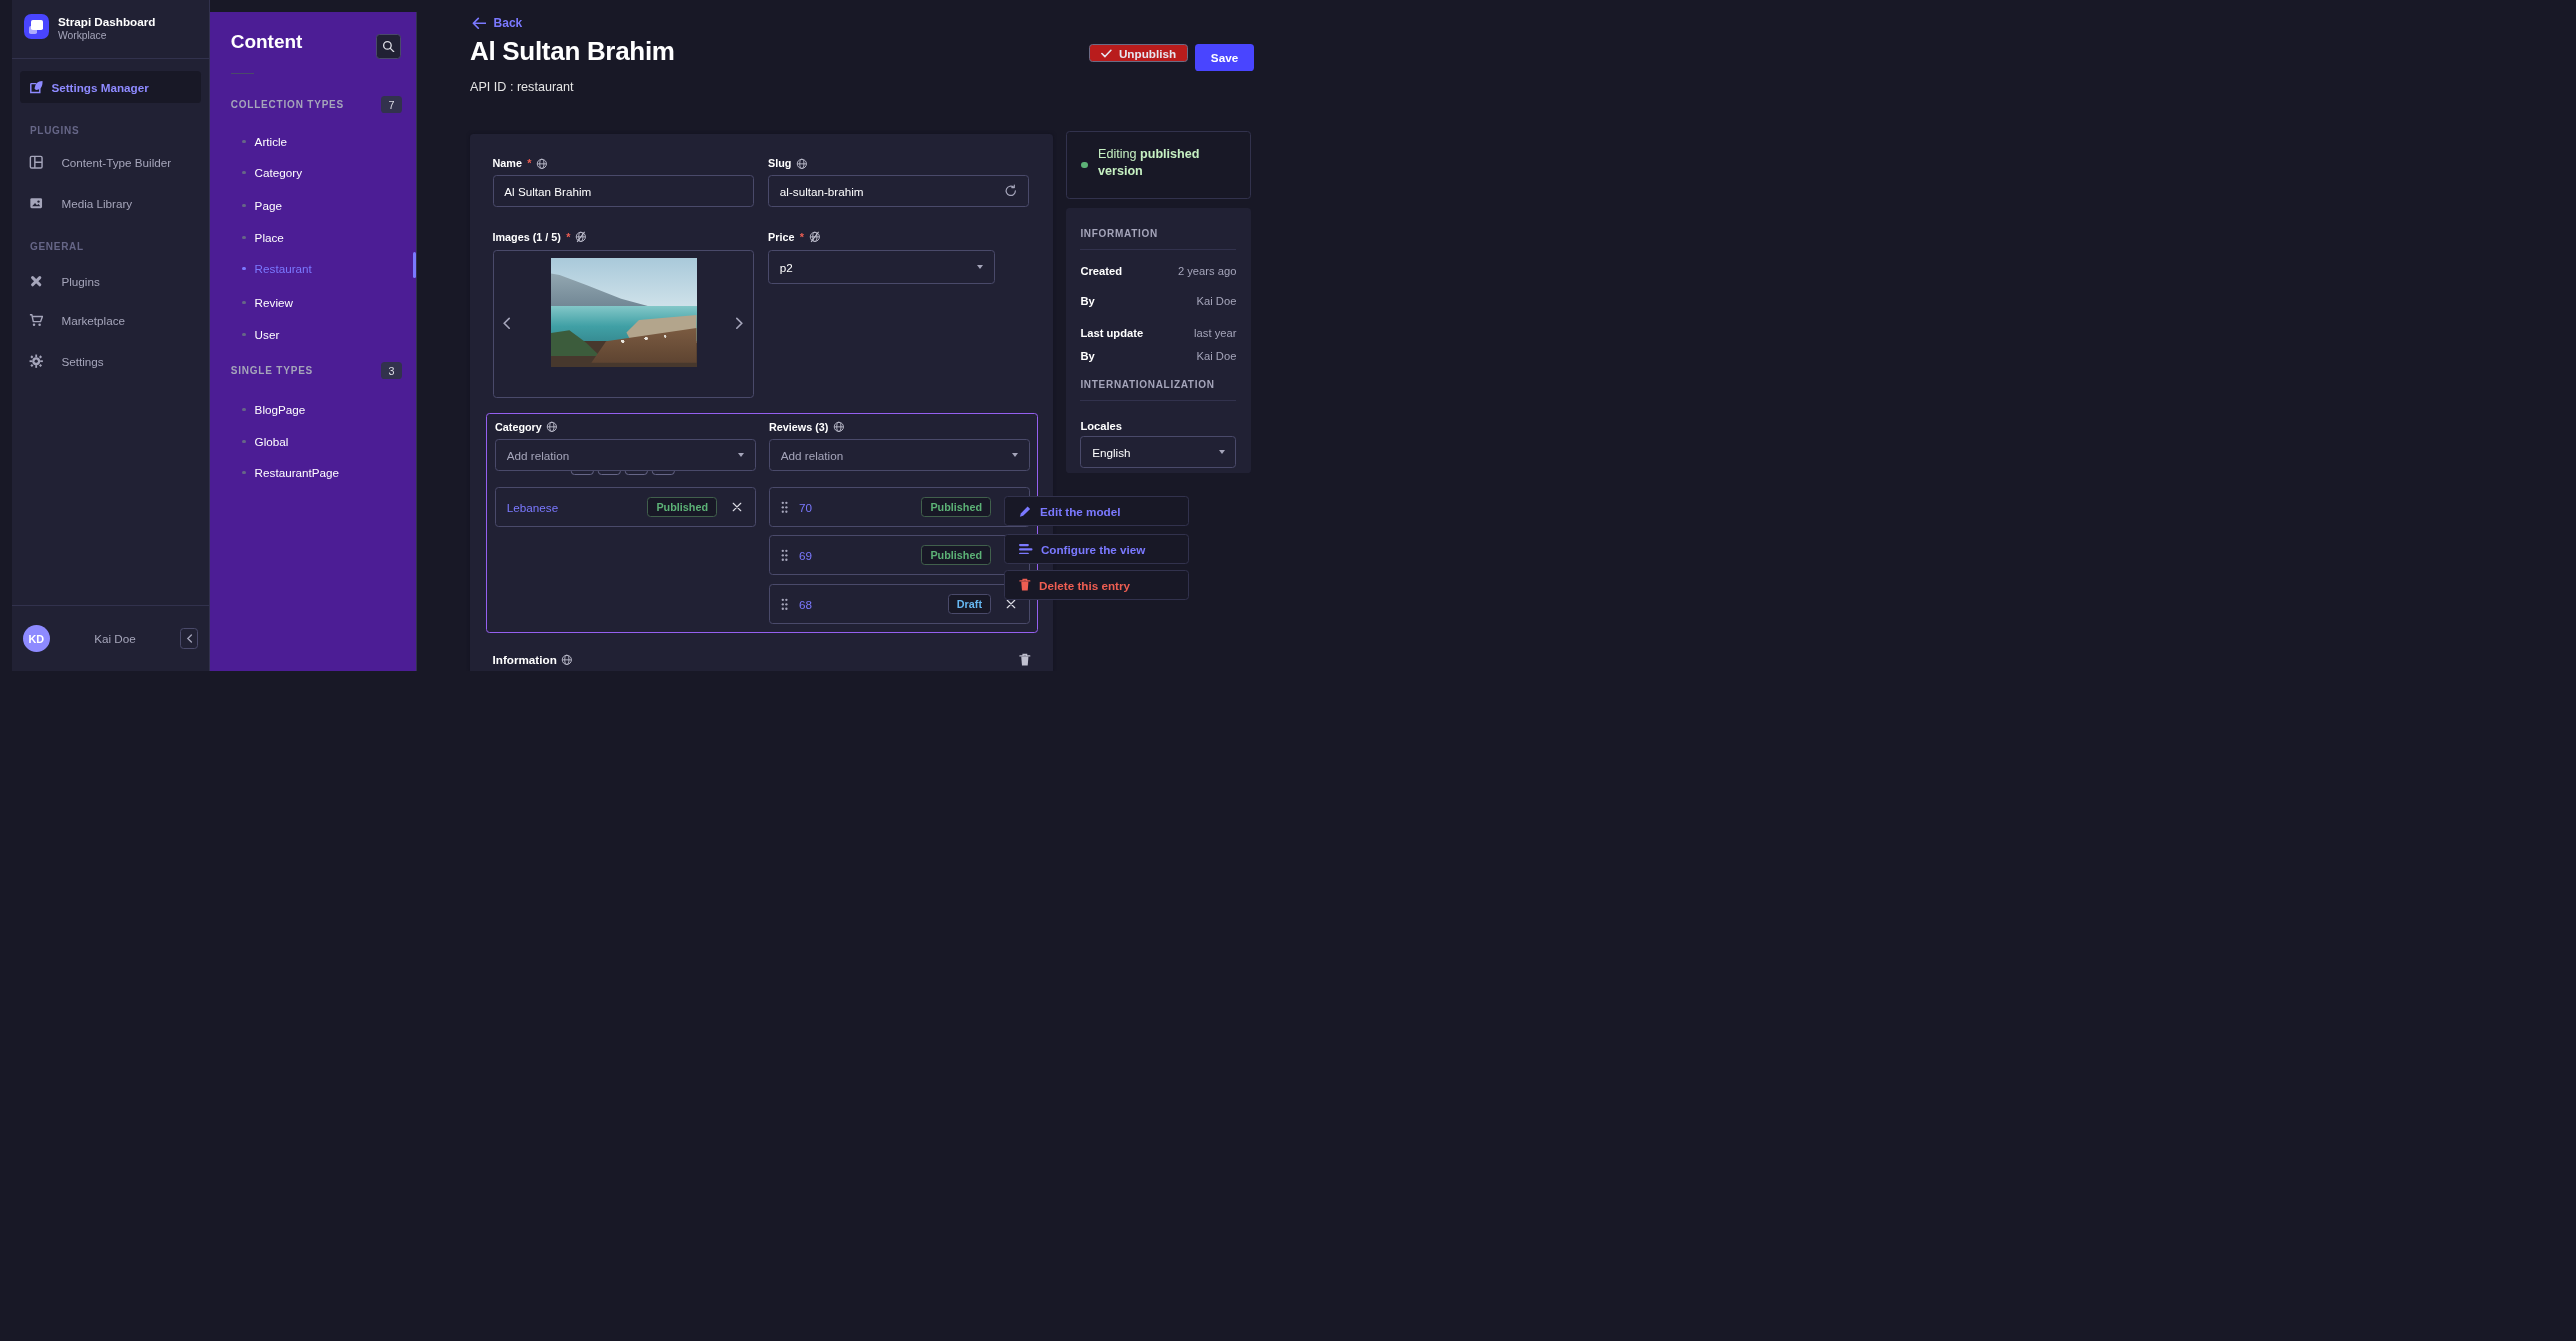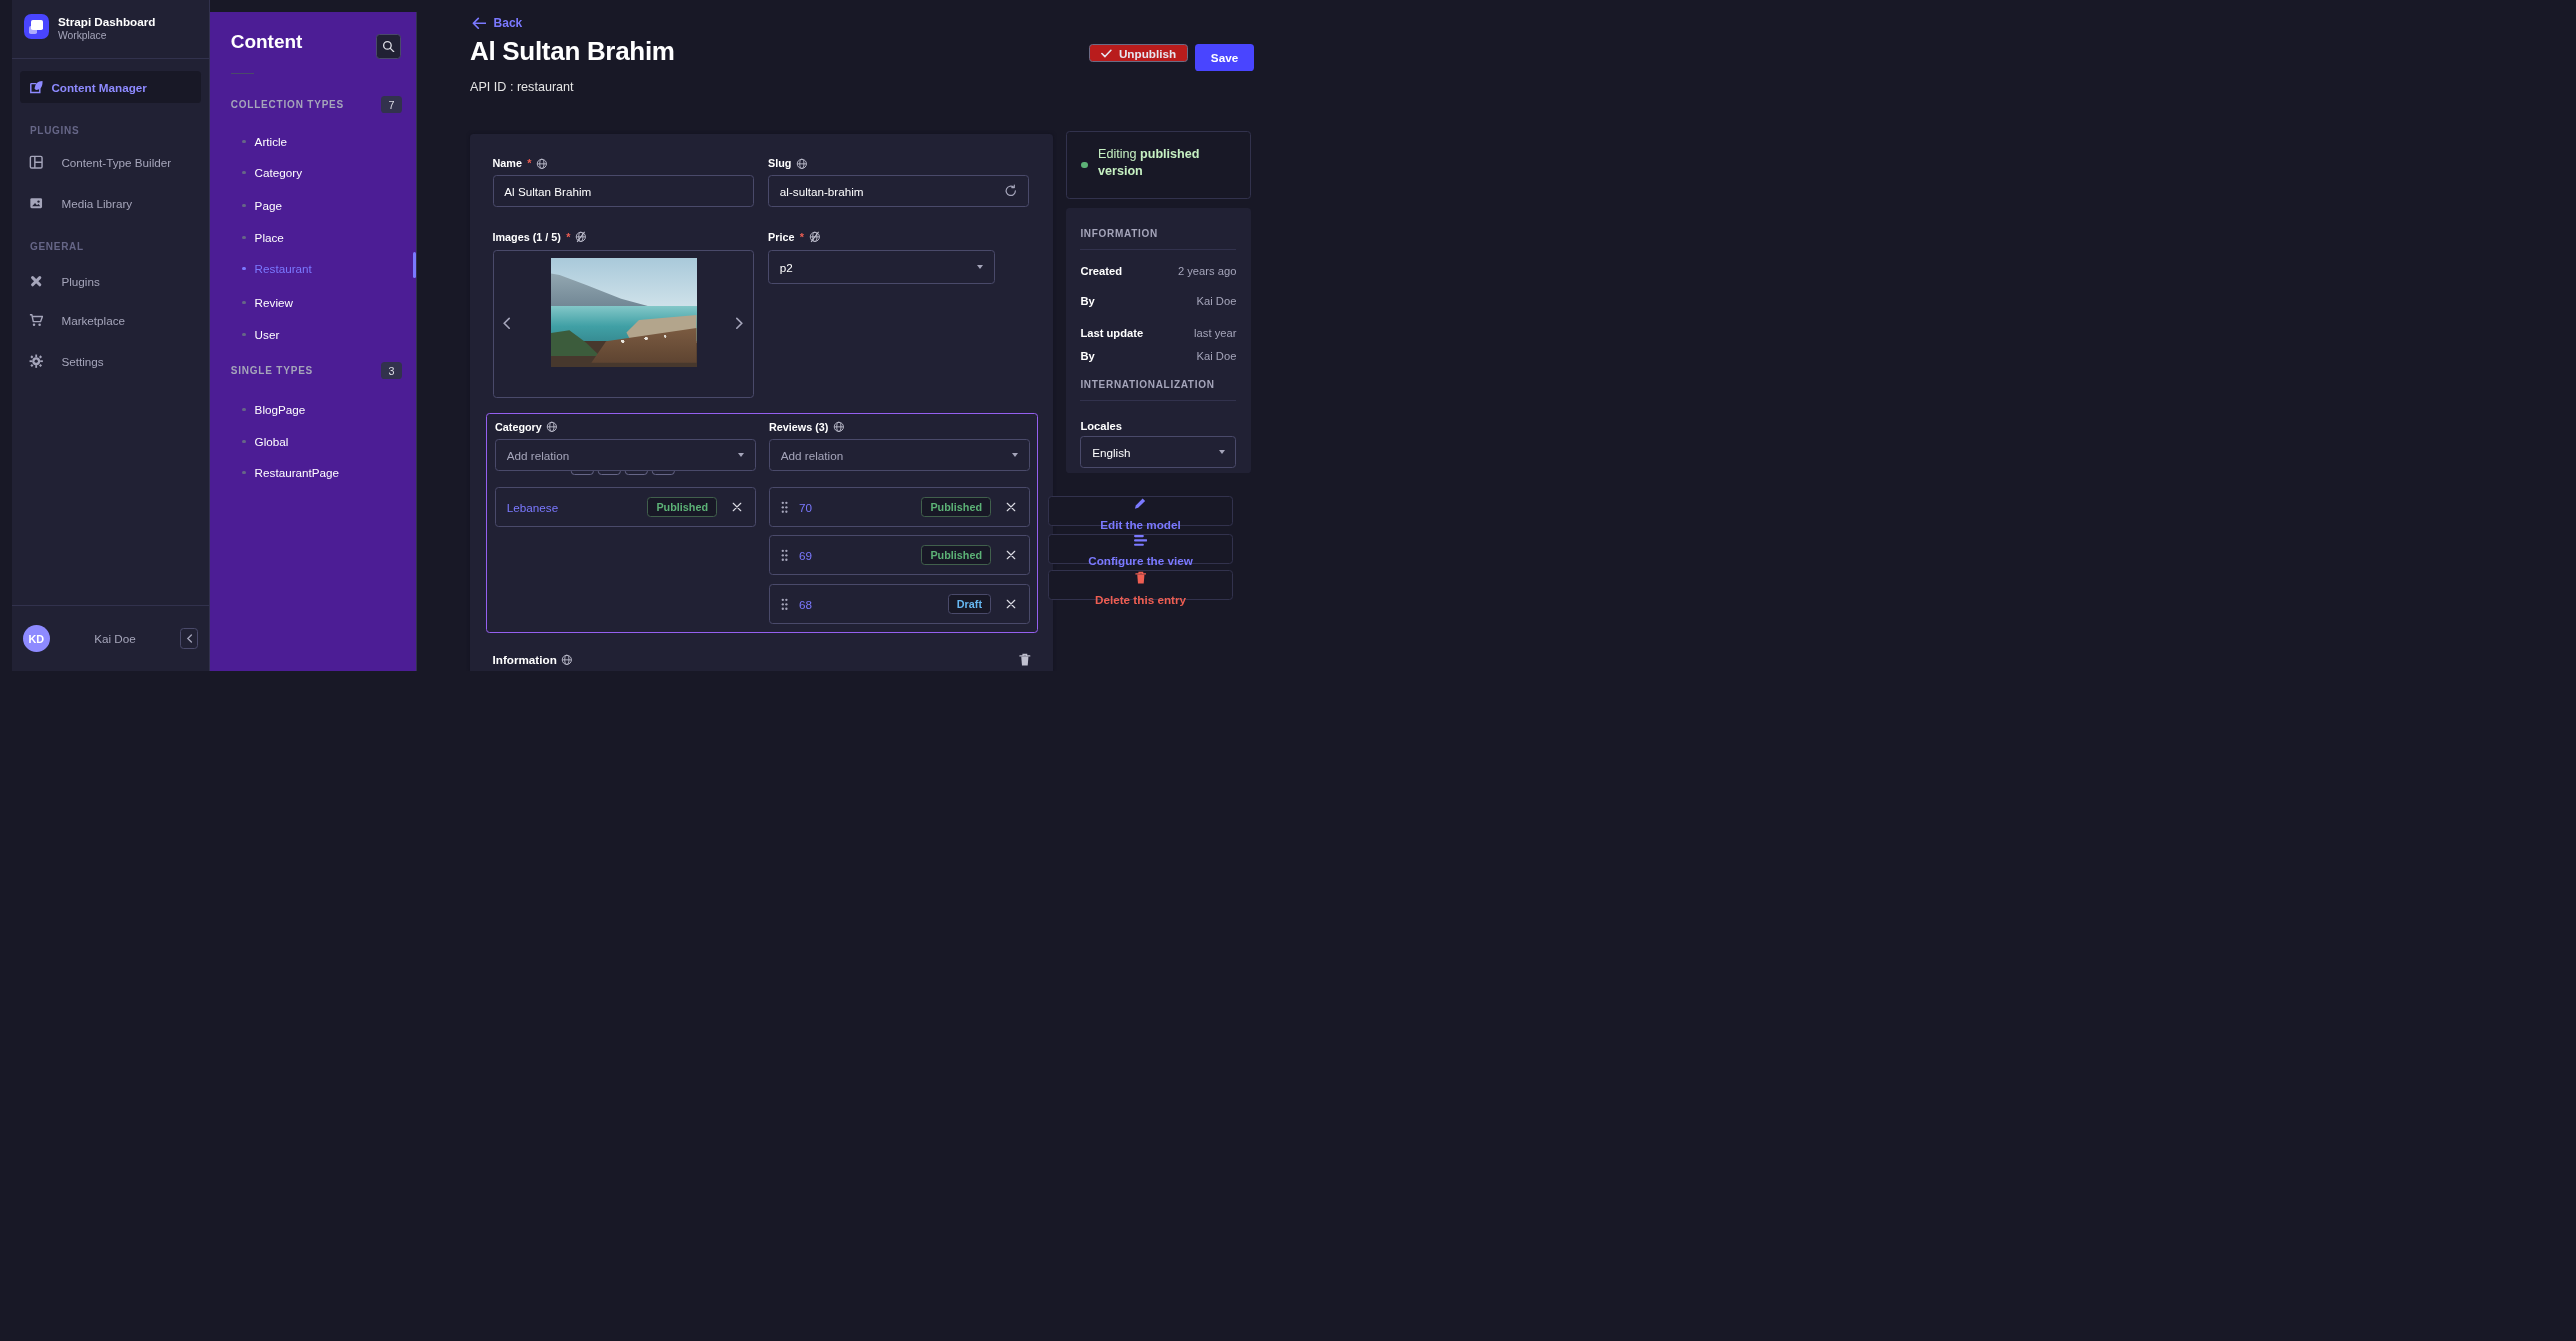--- a/index.html
+++ b/index.html
@@ -87,21 +87,21 @@
   .rp-status .dot { position:absolute; left:14.4px; top:30px; width:6.3px; height:6.3px; border-radius:50%; background:#5cb176; }
   .rp-status .txt { position:absolute; left:31px; top:14.4px; width:130px; font-size:12.6px; line-height:17px; color:#c6f0c2; }
   .rp-box { position:absolute; left:1054px; top:208px; width:185px; height:265px; background:#212134; border-radius:3.6px; }
   .rp-h { position:absolute; left:14.4px; font-size:10px; font-weight:bold; letter-spacing:0.7px; color:#a5a5ba; }
   .rp-hr { position:absolute; left:14.4px; width:156px; height:0.9px; background:#32324d; }
   .rp-row { position:absolute; left:14.4px; width:156px; display:flex; justify-content:space-between; font-size:11.2px; }
   .rp-row .k { font-weight:bold; color:#fff; }
   .rp-row .v { color:#a5a5ba; }
   .rp-loc-label { position:absolute; left:14.4px; top:212px; font-size:11.2px; font-weight:bold; color:#fff; }
   .rp-select { position:absolute; left:14.4px; top:228px; width:156px; height:32px; border:0.9px solid #4a4a6a; border-radius:3.6px; display:flex; align-items:center; justify-content:space-between; padding:0 10.8px; font-size:11.7px; color:#fff; background:#212134; }
-  .rp-btn { position:absolute; left:1036px; width:185px; height:30px; border:0.9px solid #32324d; border-radius:3.6px; background:#181826; display:flex; align-items:center; gap:8px; padding:0 14.4px; font-size:11.7px; font-weight:bold;flex-direction:column; }
+  .rp-btn { position:absolute; left:992px; width:185px; height:30px; border:0.9px solid #32324d; border-radius:3.6px; background:#181826; display:flex; align-items:center; gap:8px; padding:0 14.4px; font-size:11.7px; font-weight:bold; }
   .rp-btn.purple { color:#7b79ff; }
   .rp-btn.red { color:#ee5e52; }
 
   svg { display:block; }
 </style>
 </head>
 <body>
 
 <div class="app">
 
@@ -112,21 +112,21 @@
       <div class="brand-sub">Workplace</div>
     </div>
 
     <div class="nav-active">
       <span>
         <svg width="14.4" height="14.4" viewBox="0 0 16 16">
             <path d="M2 4h6M2 4v10h10V9" stroke="#8e8aff" stroke-width="1.6" fill="none"></path>
             <path d="M15 1C9.5 1.2 6.8 4 6.2 9.6l1.6 1.6C13 10.6 15.3 7 15 1z" fill="#8e8aff"></path>
           </svg>
       </span>
-      <span class="lbl">Content Manager</span>
+      <span class="lbl">Settings Manager</span>
     </div>
 
     <div class="nav-sec" style="top:125px">PLUGINS</div>
 
     <div class="nav-item" style="top:146px">
       <span>
         <svg width="14.4" height="14.4" viewBox="0 0 16 16">
             <rect x="1.5" y="1.5" width="13" height="13" rx="1.5" stroke="#a5a5ba" stroke-width="1.6" fill="none"></rect>
             <path d="M6.5 1.5v13M6.5 8h8" stroke="#a5a5ba" stroke-width="1.6"></path>
           </svg>

